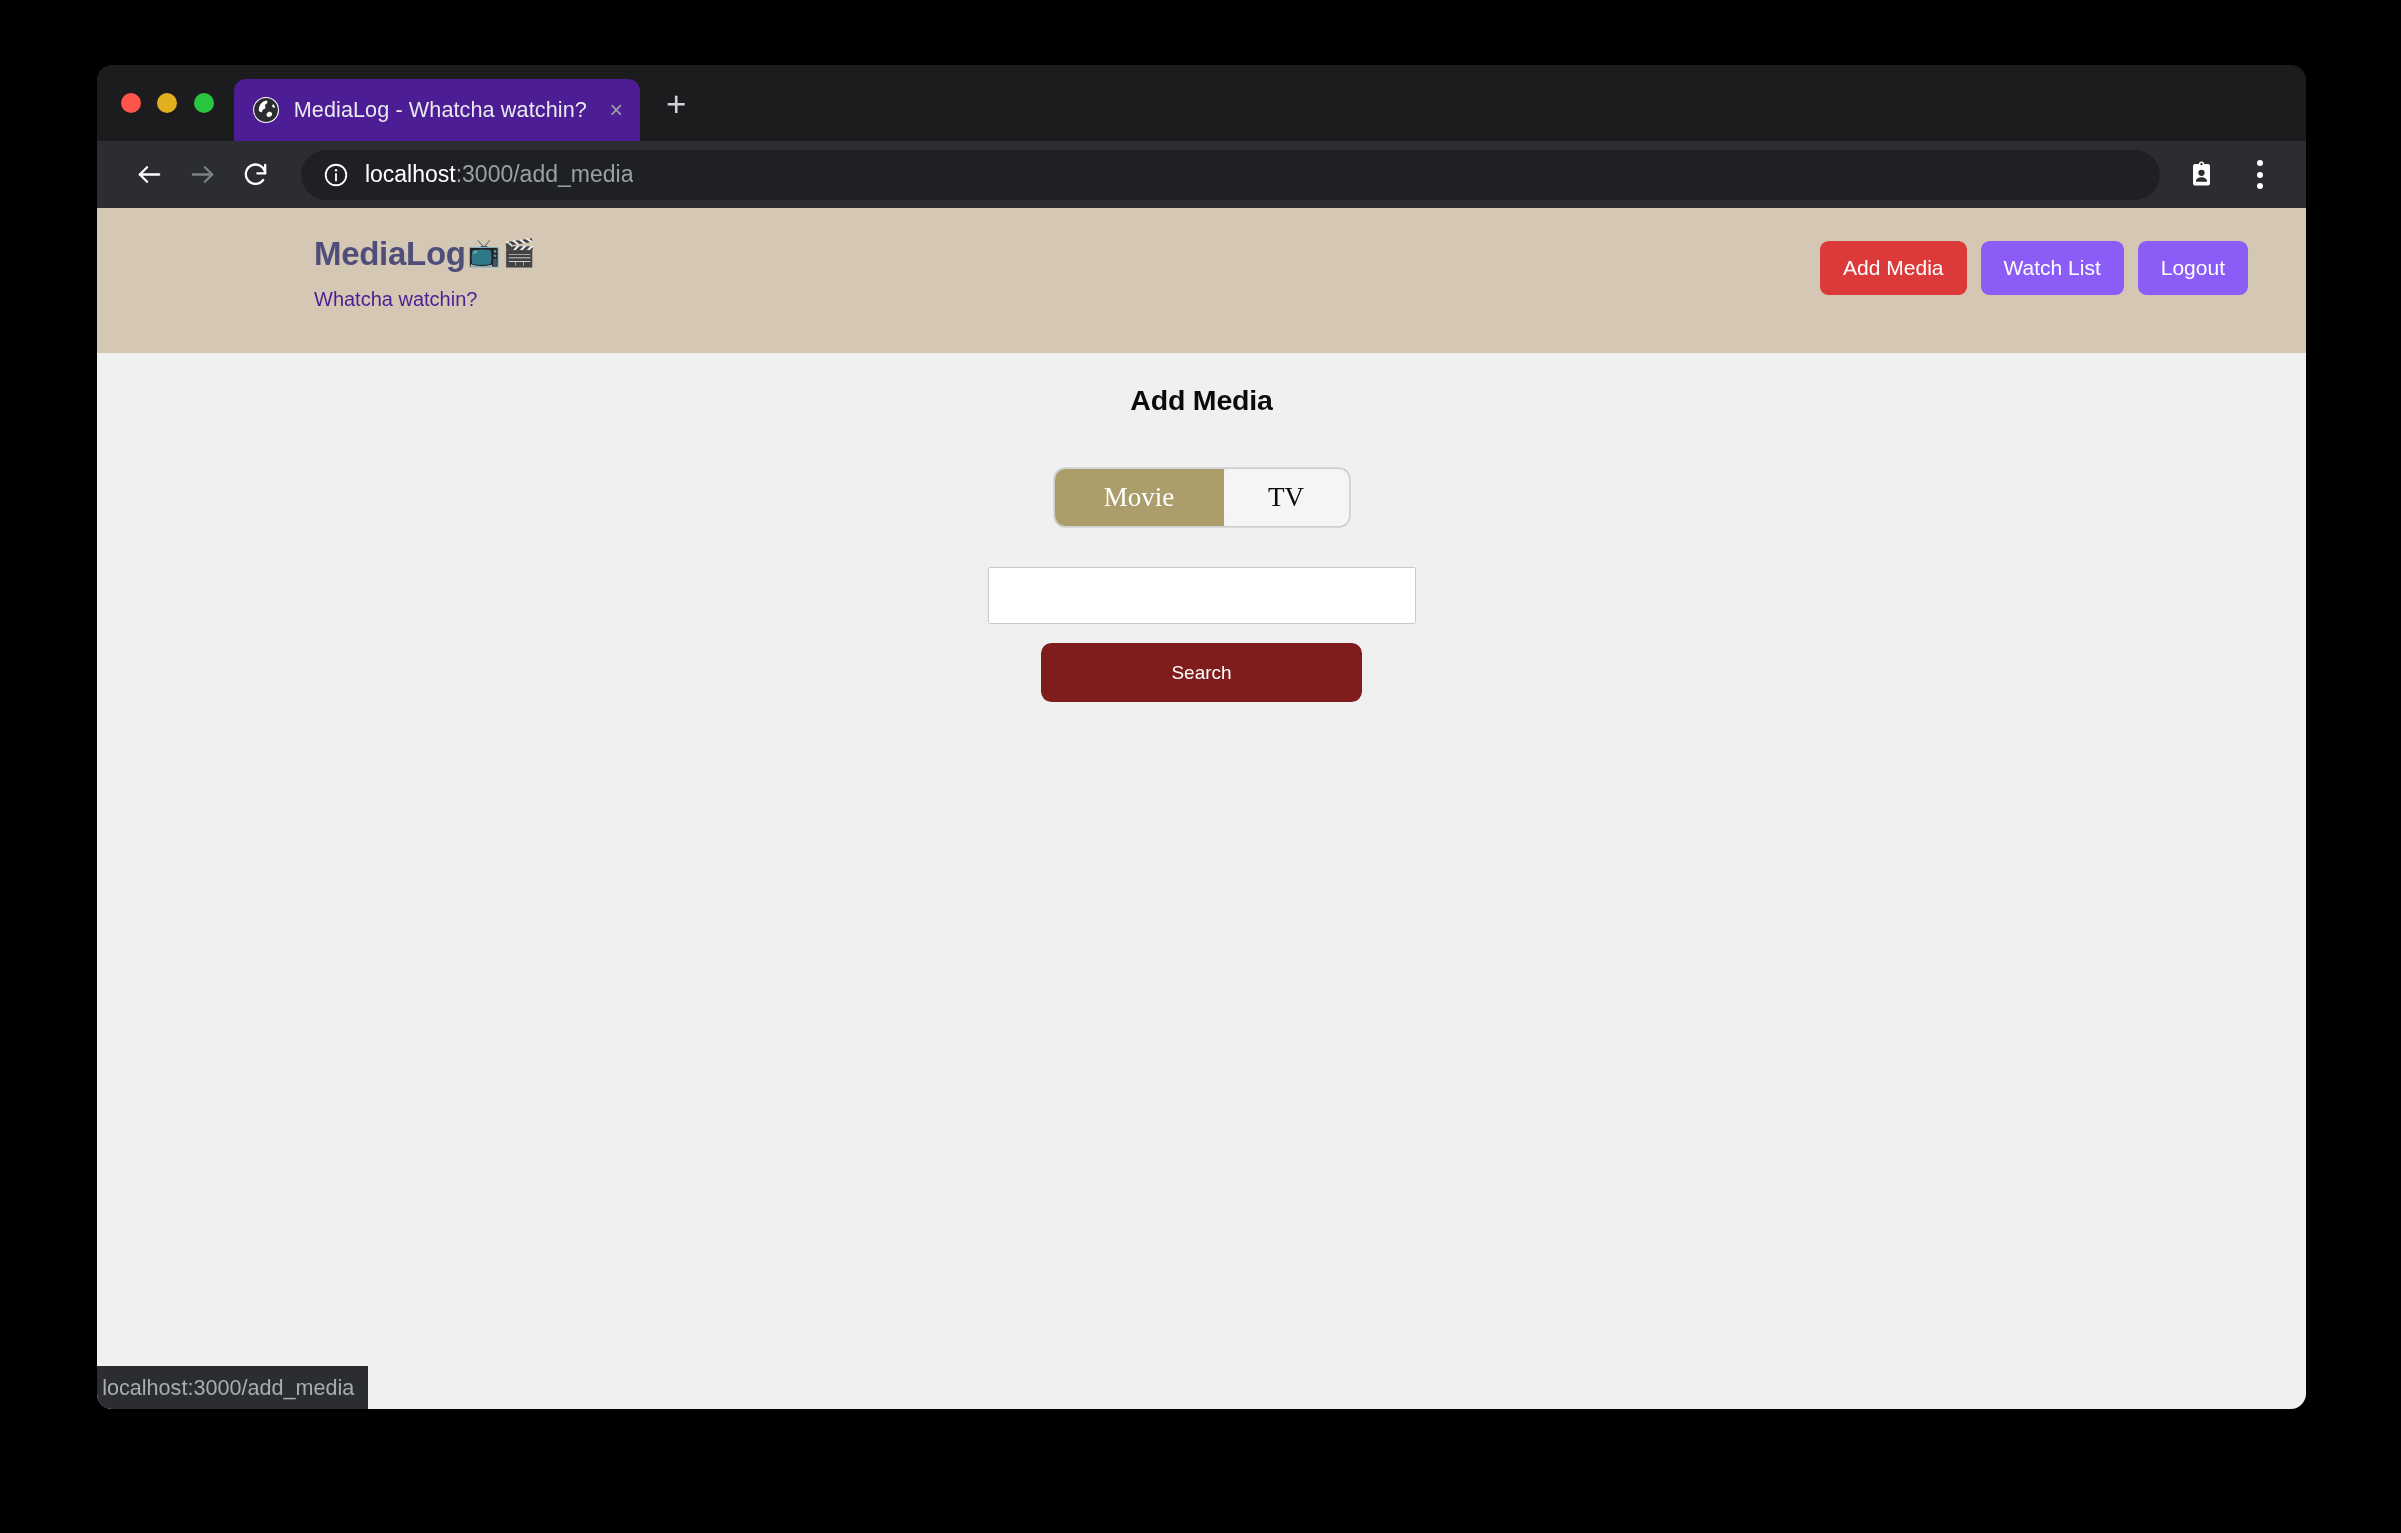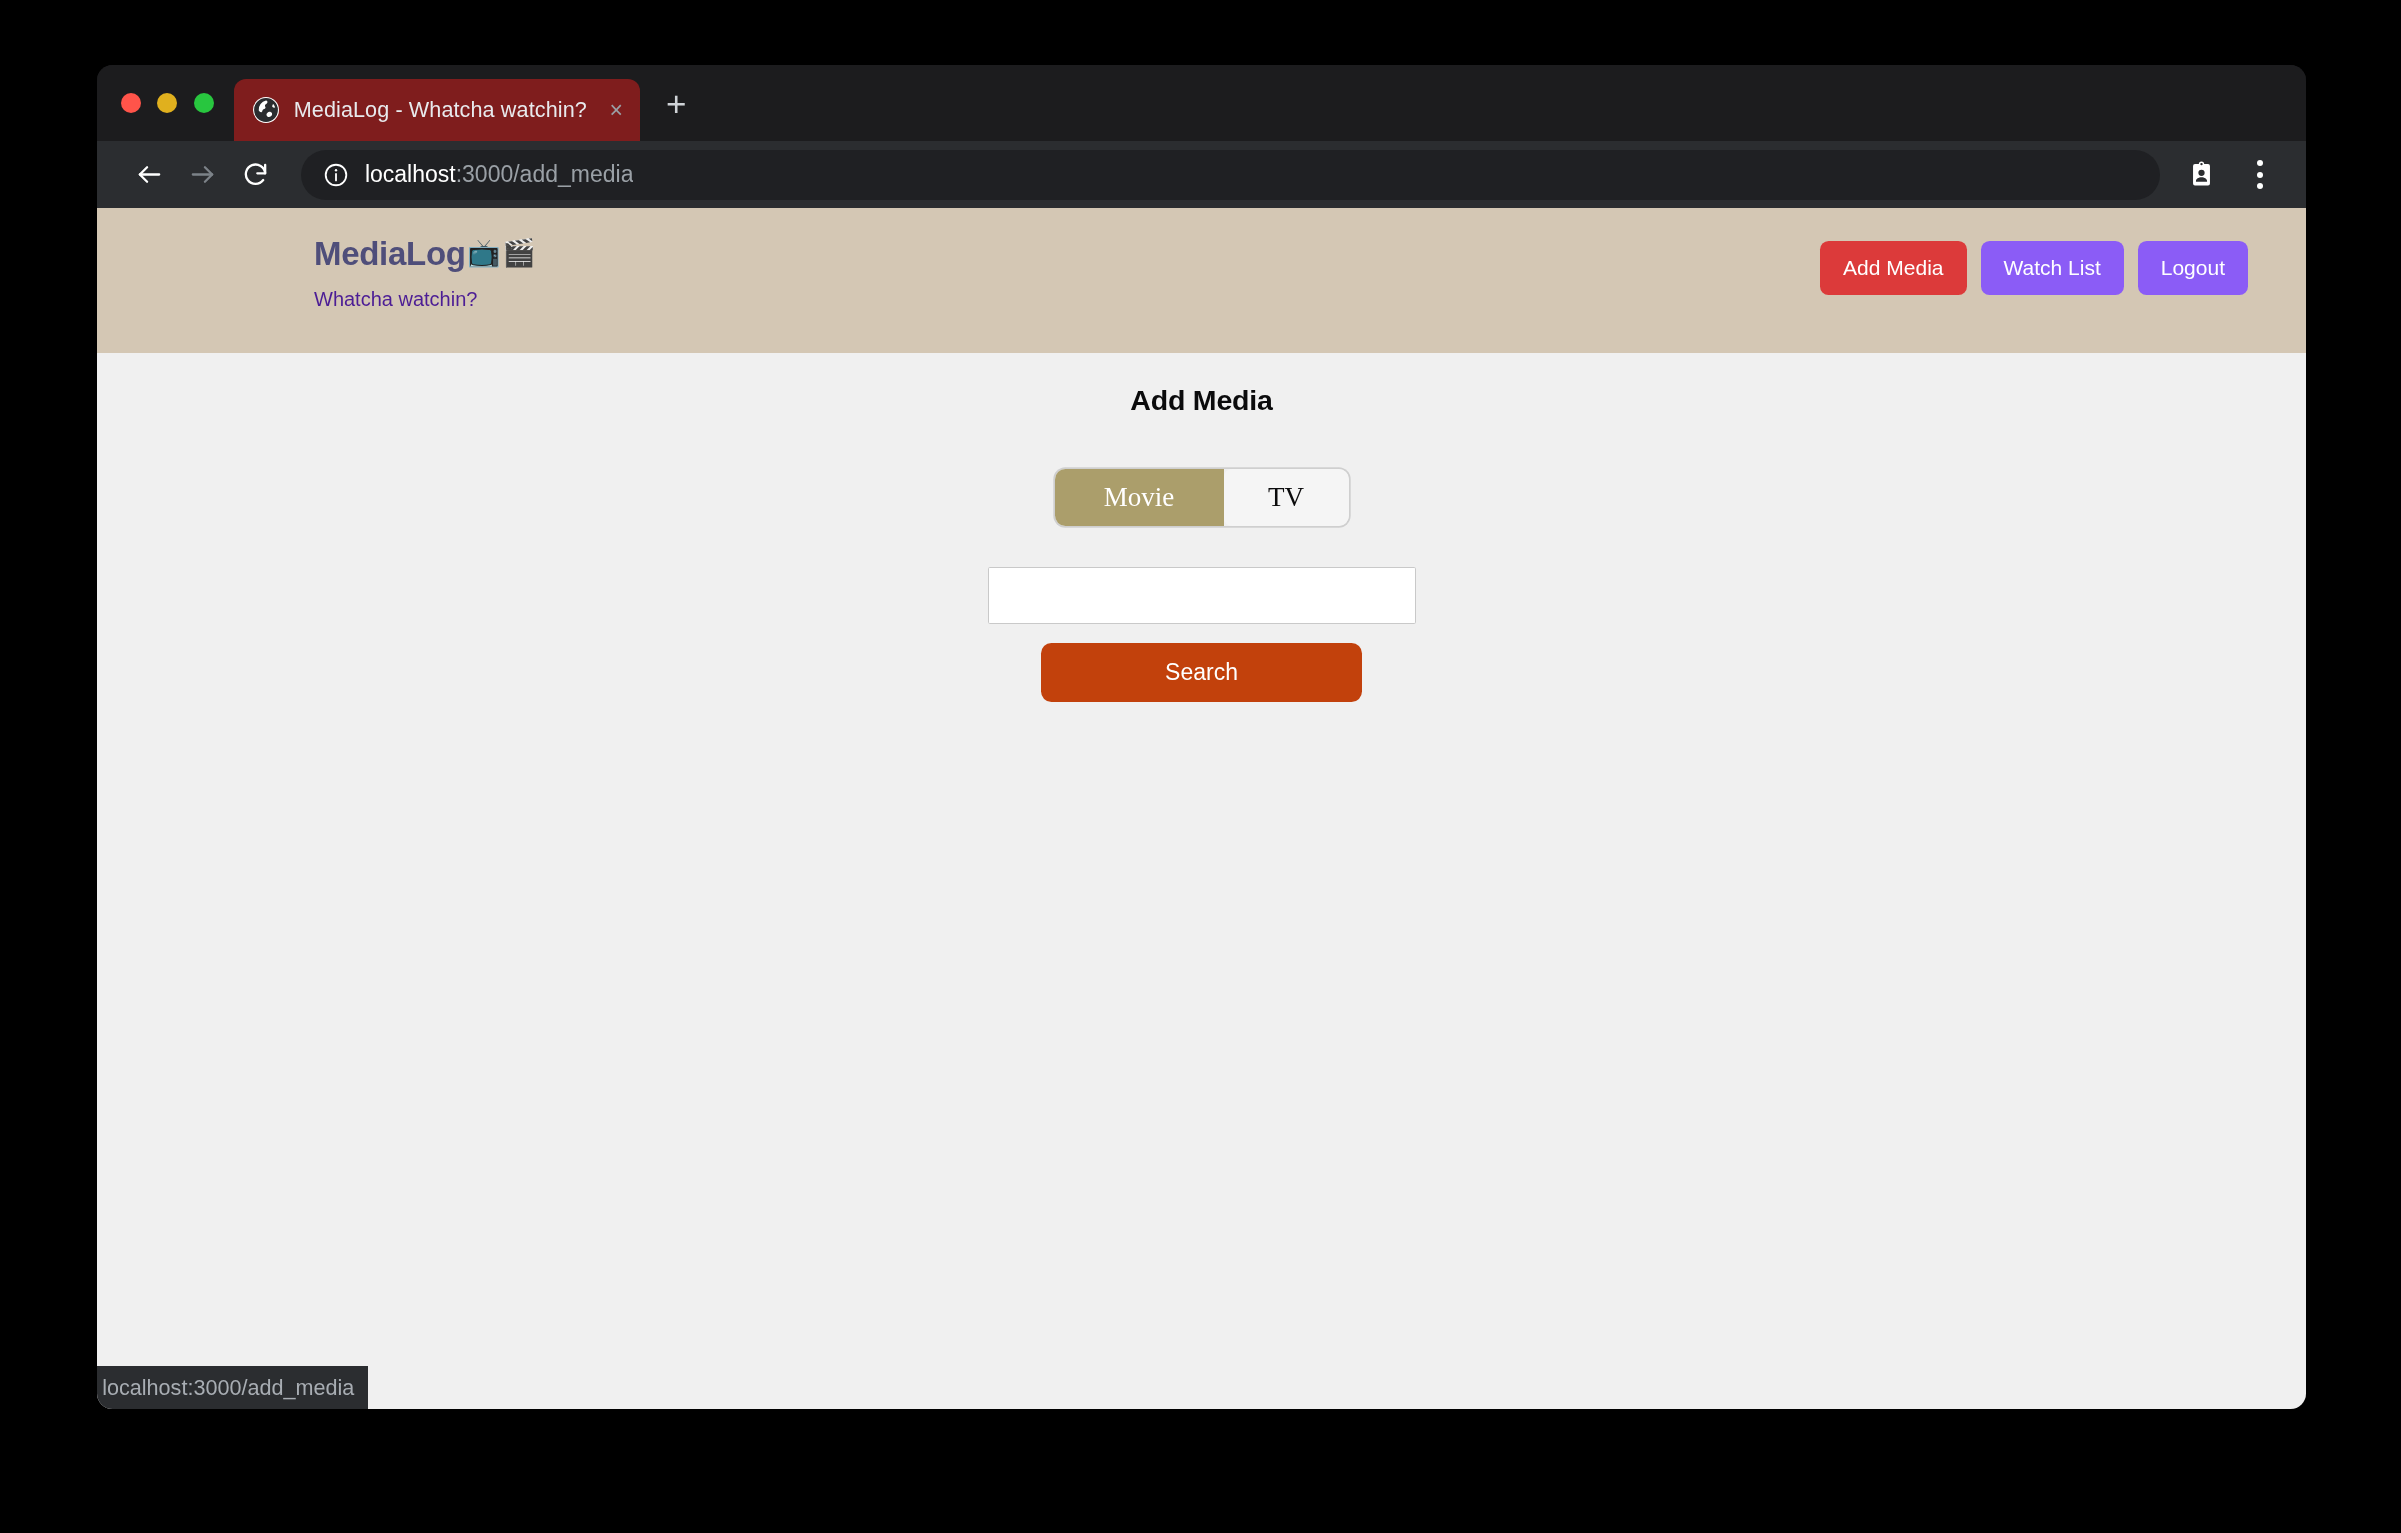--- a/index.html
+++ b/index.html
@@ -51,21 +51,21 @@
   .tl-red    { background: #ff544a; }
   .tl-yellow { background: #e0b01e; }
   .tl-green  { background: #28c63f; }
 
   #active-tab {
     position: absolute;
     left: 137px;
     top: 14px;
     height: 62px;
     width: 406px;
-    background: #7f1d1d;
+    background: #4c1d95;
     border-radius: 12px 12px 0 0;
     display: flex;
     align-items: center;
     padding: 0 17px 0 19px;
     gap: 14.7px;
   }
   #tab-favicon {
     width: 26px; height: 26px;
     border-radius: 50%;
     background: #ffffff;
@@ -270,26 +270,26 @@
     font-size: 21.6px;
     padding: 0 12px;
     color: #0b0b0c;
     outline: none;
   }
 
   #search-button {
     margin-top: 19px;
     width: 321px;
     height: 59px;
-    background: #c2410c;
+    background: #7f1d1d;
     color: #ffffff;
     border: none;
     border-radius: 10.4px;
     font-family: "Liberation Sans", sans-serif;
-    font-size: 23px;
+    font-size: 19px;
     cursor: pointer;
   }
 
   
   #status-bar {
     position: absolute;
     left: 0;
     bottom: 0;
     height: 43px;
     padding: 0 14px 0 5.2px;

